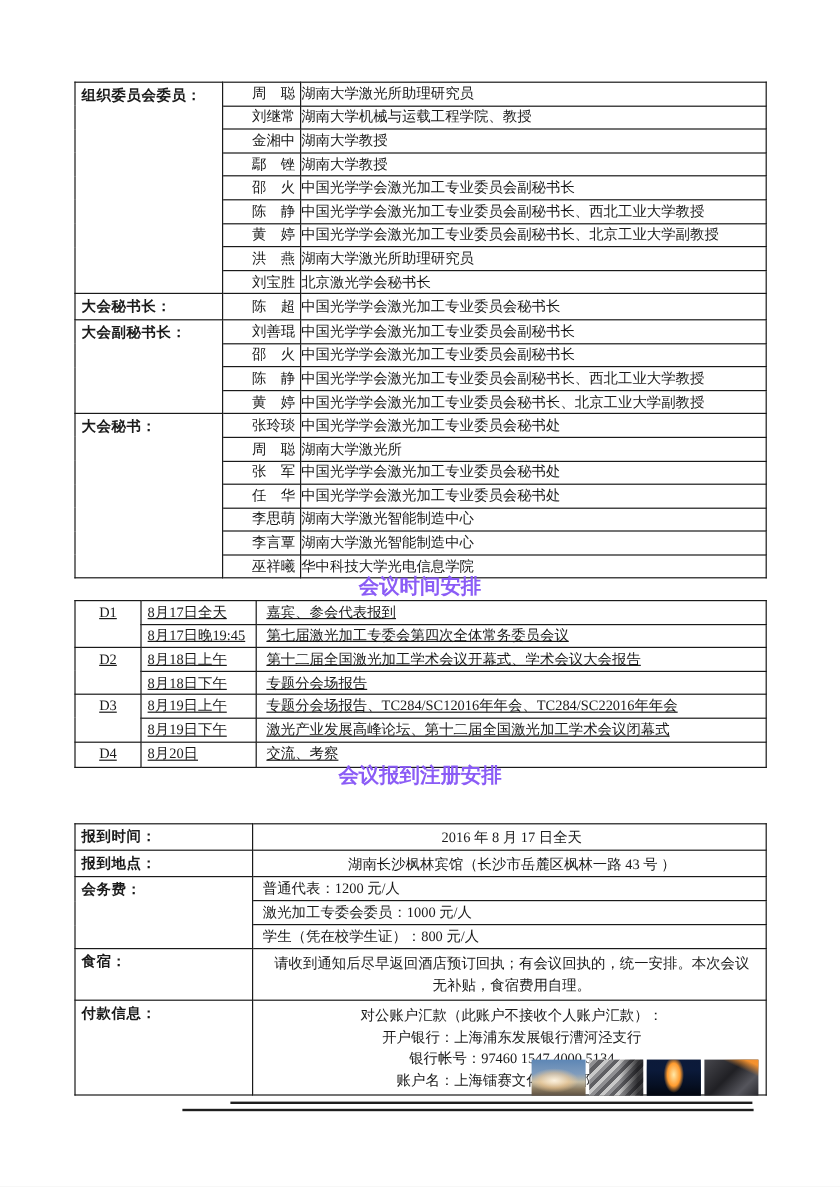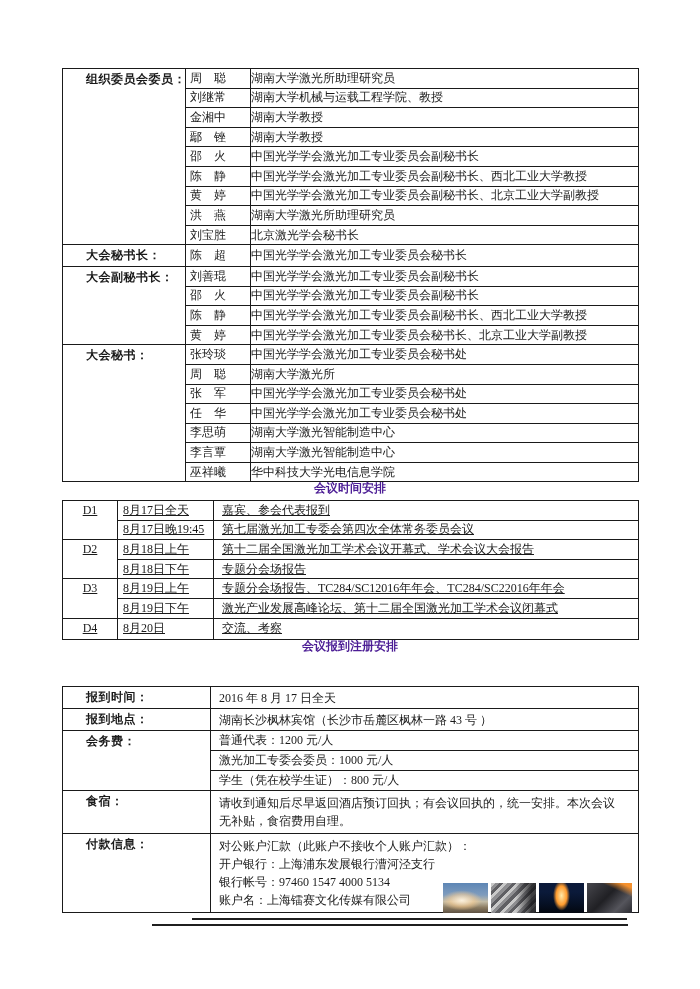--- a/index.html
+++ b/index.html
@@ -4,41 +4,41 @@
 <style>
   html,body{margin:0;padding:0;background:#e9e9e9;}
   .page{
     position:relative;width:700px;height:989px;background:#ffffff;
     font-family:"Liberation Serif","DejaVu Serif",serif;color:#1a1a1a;
     overflow:hidden;margin:0 auto;
   }
   table{border-collapse:collapse;table-layout:fixed;position:absolute;left:62px;background:#fff;}
   table{border:1.5px solid #1a1a1a;}
   td{border:1px solid #1a1a1a;font-size:12px;padding:0 4px;overflow:hidden;white-space:nowrap;vertical-align:middle;}
-  .label-cell{font-weight:bold;vertical-align:top;padding-top:2px;padding-left:23px;letter-spacing:0.5px;margin-left:28px;}
-  .name-cell{text-align:left;}
+  .label-cell{font-weight:bold;vertical-align:top;padding-top:2px;padding-left:5px;letter-spacing:0.5px;margin-left:28px;}
+  .name-cell{text-align:right;}
   .aff-cell{padding-left:0;}
   #committee-table{top:68px;width:576px;}
   #committee-table td{height:18.6px;}
   .heading{
     position:absolute;left:62px;width:576px;text-align:center;
     font-family:"Liberation Sans","DejaVu Sans",sans-serif;
-    font-weight:bold;font-size:12px;line-height:19px;color:#4c1d95;
+    font-weight:bold;font-size:17px;line-height:19px;color:#8b5cf6;
   }
   #schedule-heading{top:479px;}
   #registration-heading{top:637px;text-align:center;}
   #schedule-table{top:500px;width:576px;}
   #schedule-table td{height:18.6px;text-decoration:underline;}
   .day-cell{text-align:center;vertical-align:top;padding-top:2px;}
   .time-cell{padding-left:5px;}
   .event-cell{padding-left:8px;}
   #registration-table{top:686px;width:576px;}
   #registration-table td{height:19px;}
   #registration-table td.multi{height:auto;padding-top:3px;padding-bottom:3px;}
-  .cell-line{line-height:18px;white-space:nowrap;}
+  .cell-line{line-height:18px;white-space:nowrap;text-align:center;}
   .content-cell{padding-left:8px;}
   
   .photo-strip{position:absolute;left:443px;top:883px;display:flex;gap:3px;}
   .photo{width:45px;height:30px;}
   .photo-0{background:
     radial-gradient(ellipse 60% 45% at 42% 58%, rgba(255,244,225,0.95), rgba(255,210,150,0.55) 45%, rgba(255,255,255,0) 75%),
     linear-gradient(180deg,#5d86b5 0%,#7f9cbd 40%,#c2bba6 62%,#8a7a60 82%,#5d5143 100%);}
   .photo-1{background:
     linear-gradient(90deg, rgba(0,0,0,0) 55%, rgba(15,15,18,0.75) 90%),
     repeating-linear-gradient(135deg,#c9c9c9 0 3px,#8f8f92 3px 6px,#5f5f63 6px 9px);}

